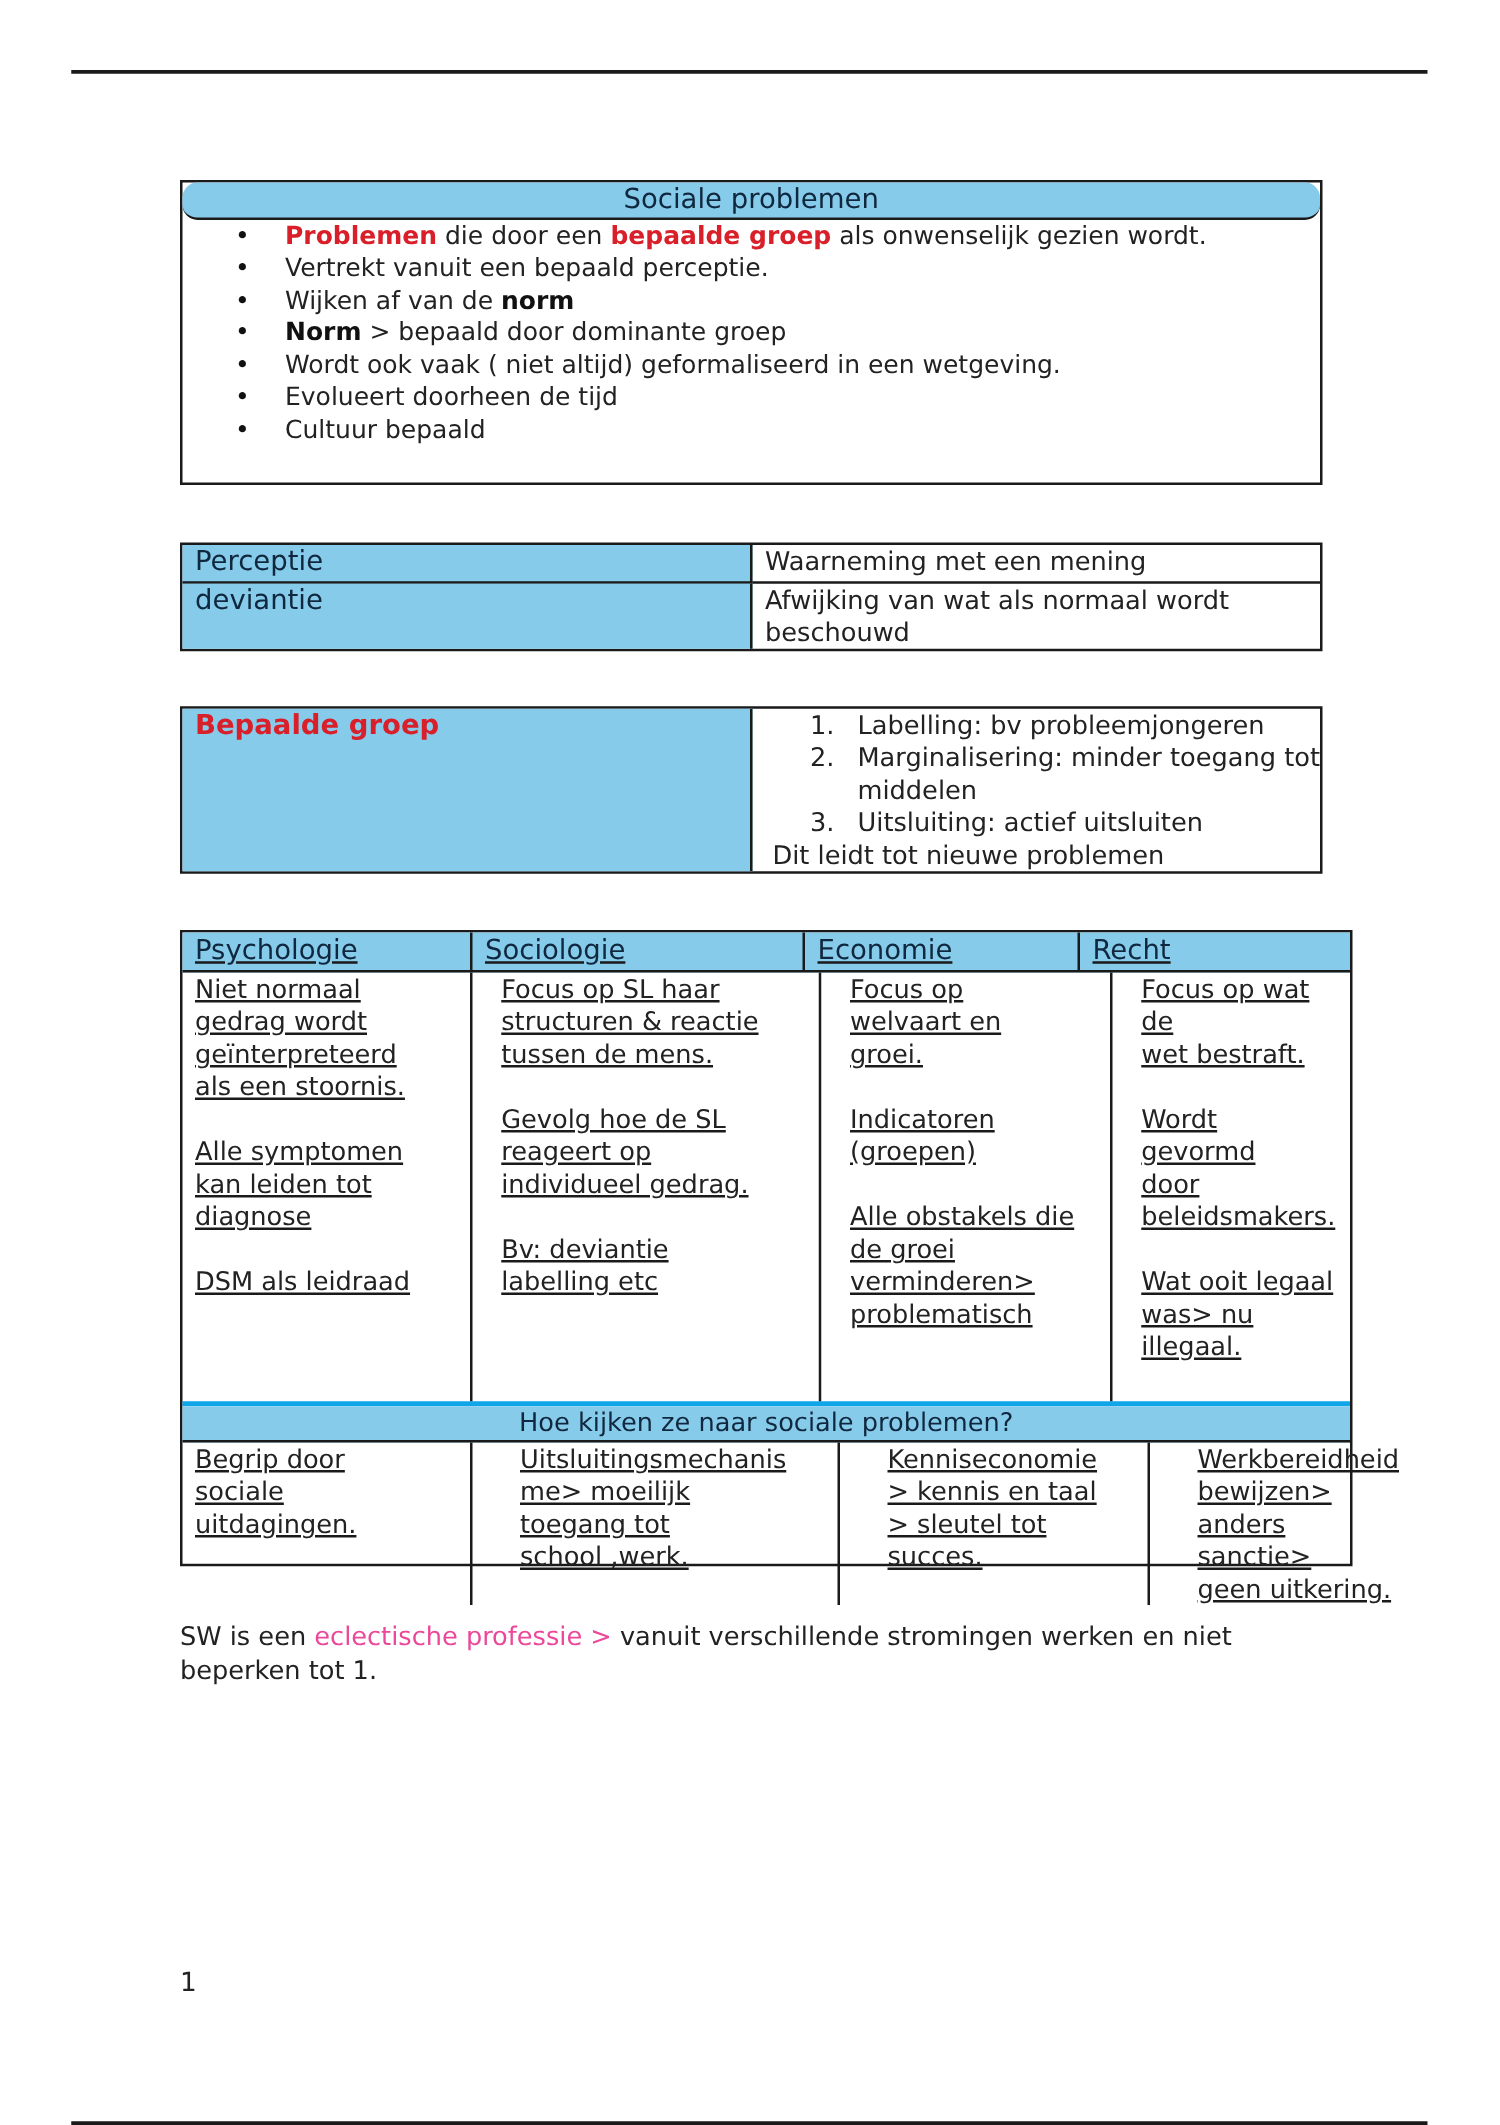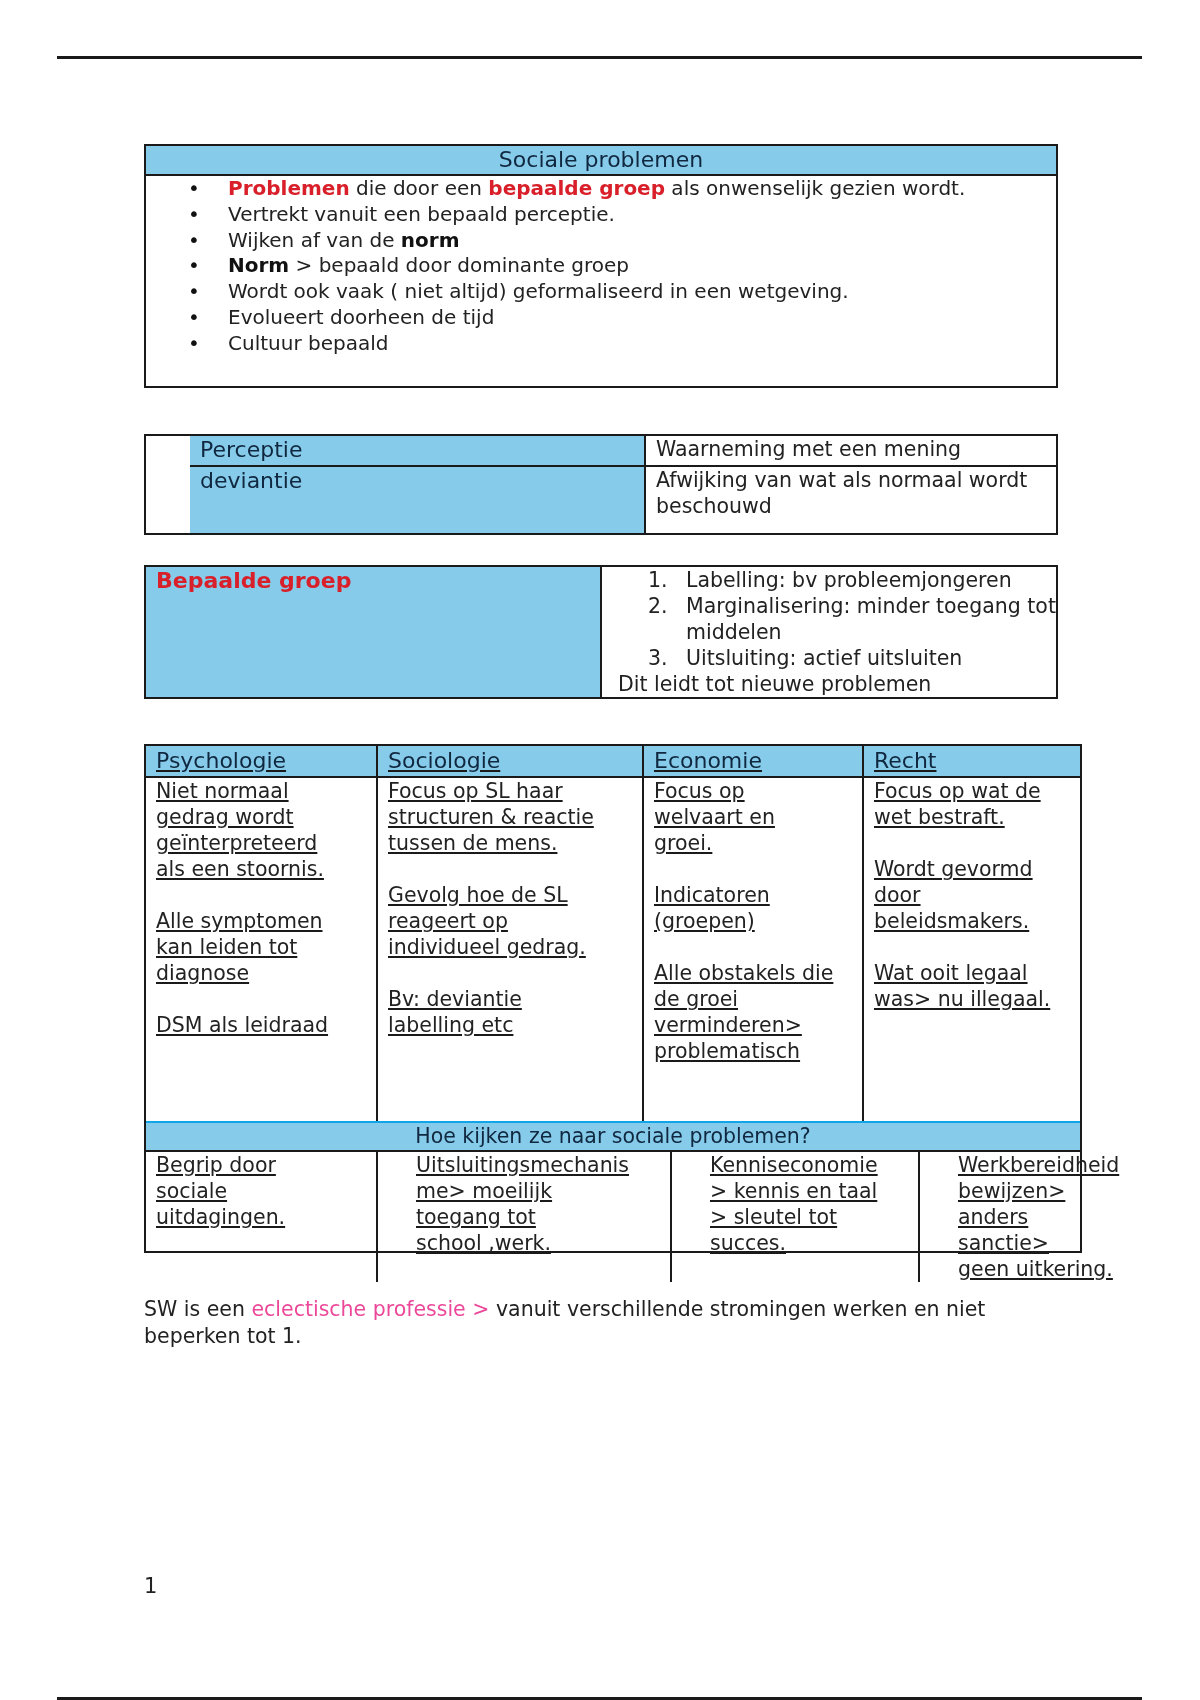--- a/index.html
+++ b/index.html
@@ -10,51 +10,51 @@
   .rule { position: absolute; left: 57px; width: 1085px; height: 3px; background: #1a1a1a; }
   .rule.top { top: 56px; }
   .rule.bottom { top: 1697px; }
 
   .tbl { position: absolute; border: 2px solid #1a1a1a; box-sizing: border-box; background: #fff; }
   .blue { background: #87cbea; }
   .hdr-text { color: #10283f; }
 
   
   #t1 { left: 144px; top: 144px; width: 914px; height: 244px; }
-  #t1 .head { height: 28px; border-bottom: 2px solid #1a1a1a; text-align: center; font-size: 22px; line-height: 28px; }
+  #t1 .head { height: 28px; border-bottom: 2px solid #1a1a1a; text-align: center; font-size: 22px; line-height: 28px; border-radius: 12px; }
   #t1 ul { margin: 0; padding: 0 0 0 82px; list-style: none; }
   #t1 li { position: relative; font-size: 20px; line-height: 25.8px; color: #222; }
   #t1 li::before { content: "\2022"; position: absolute; left: -40px; top: 0; color: #111; }
   .red { color: #d9202a; font-weight: bold; }
   .b { font-weight: bold; color: #111; }
 
   
   .two { display: grid; grid-template-columns: 456px 1fr; }
   .two .l { border-right: 2px solid #1a1a1a; }
   .cell { font-size: 20.5px; line-height: 25.5px; padding: 0 10px; color: #222; }
-  #t2 { left: 144px; top: 434px; width: 914px; height: 101px; grid-template-rows: 31px 1fr; padding-left: 44px; }
+  #t2 { left: 144px; top: 434px; width: 914px; height: 87px; grid-template-rows: 31px 1fr; }
   #t2 .row1 { border-bottom: 2px solid #1a1a1a; }
   #t2 .cell { padding-top: 1px; }
   #t2 .l.blue, #t3 .l.blue { color: #10283f; font-size: 22px; }
 
   #t3 { left: 144px; top: 565px; width: 914px; height: 134px; }
   #t3 .l { font-size: 22px; line-height: 28px; padding-top: 0; }
   #t3 ol { margin: 0; padding: 0 0 0 84px; list-style: none; counter-reset: n; }
   #t3 ol li { position: relative; font-size: 20.5px; line-height: 26px; color: #222; }
   #t3 ol li .num { position: absolute; left: -38px; }
   #t3 .after { font-size: 20.5px; line-height: 26px; padding-left: 16px; color: #222; }
 
   
   #t4 { left: 144px; top: 744px; width: 938px; height: 509px; }
   #t4 .grid4 { display: grid; grid-template-columns: 232px 266px 220px 1fr; text-decoration: underline; }
   #t4 .grid4 > div { border-right: 2px solid #1a1a1a; }
   #t4 .grid4 > div:last-child { border-right: none; }
   #t4 .hrow { height: 30px; border-bottom: 2px solid #1a1a1a; }
   #t4 .hrow > div { font-size: 22px; line-height: 30px; padding-left: 10px; color: #10283f; }
-  #t4 .brow { height: 343px; border-bottom: 2px solid #0ea5e9; }
+  #t4 .brow { height: 343px; border-bottom: 4px solid #0ea5e9; gap: 13px; }
   #t4 .brow > div, #t4 .frow > div { padding: 0 10px; font-size: 20.5px; line-height: 26px; color: #222; white-space: pre-line; }
   #t4 .sub { height: 27px; border-bottom: 2px solid #1a1a1a; text-align: center; font-size: 20.5px; line-height: 27px; color: #10283f; }
   #t4 .frow { height: 101px; gap: 28px; }
 
   .para { position: absolute; left: 144px; top: 1296px; width: 940px; font-size: 20.5px; line-height: 27px; color: #222; }
   .para .accent { color: #ec4899; }
   .pagenum { position: absolute; left: 144px; top: 1574px; font-size: 21px; color: #222; }
 </style>
 </head>
 <body>

